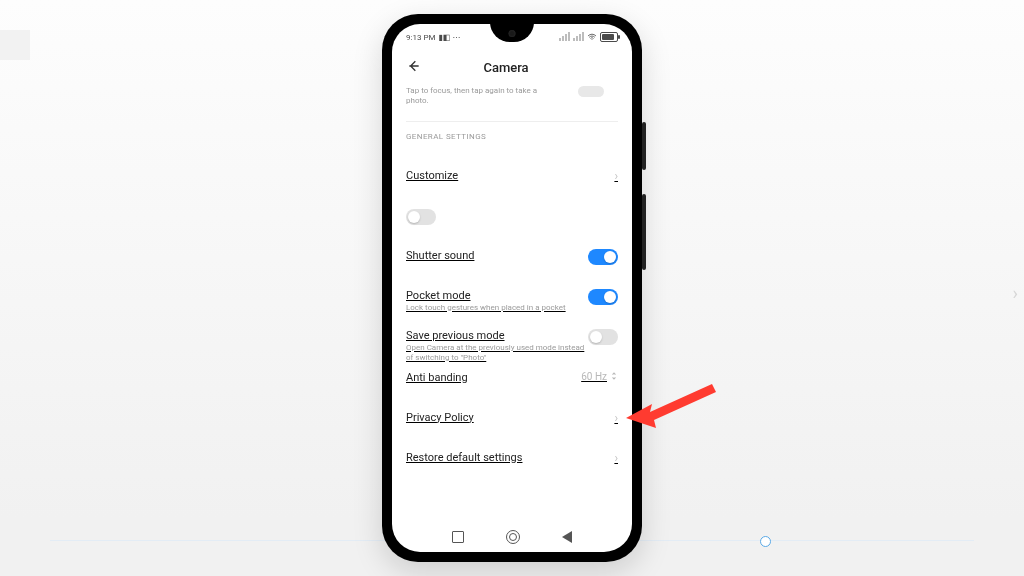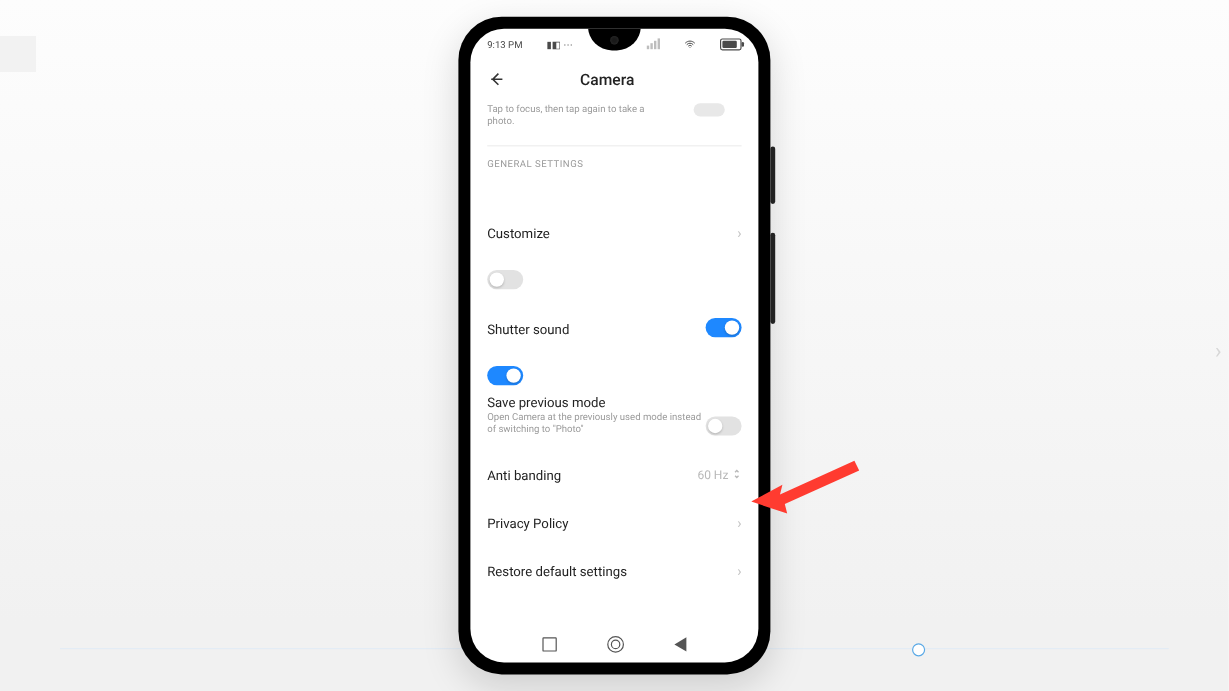--- a/index.html
+++ b/index.html
@@ -13,41 +13,41 @@
   .side-ind{position:absolute;right:6px;top:282px;color:#d7d7d7;font-size:18px;user-select:none;}
   
   .phone{position:absolute;left:382px;top:14px;width:260px;height:548px;background:#000;border-radius:36px;box-shadow:0 10px 30px rgba(0,0,0,.15);}
   .phone-btn1{position:absolute;right:-4px;top:108px;width:4px;height:48px;background:#222;border-radius:2px;}
   .phone-btn2{position:absolute;right:-4px;top:180px;width:4px;height:76px;background:#222;border-radius:2px;}
   .screen{position:absolute;left:10px;right:10px;top:10px;bottom:10px;background:#fff;border-radius:28px;overflow:hidden;}
   .notch{position:absolute;top:-2px;left:50%;transform:translateX(-50%);width:44px;height:20px;background:#000;border-bottom-left-radius:22px;border-bottom-right-radius:22px;z-index:5;}
   .notch::after{content:"";position:absolute;left:50%;top:8px;transform:translateX(-50%);width:7px;height:7px;border-radius:50%;background:#1a1a1a;box-shadow:inset 0 0 2px #333;}
   
   .status{position:absolute;top:0;left:0;right:0;height:26px;display:flex;align-items:center;justify-content:space-between;padding:0 14px;font-size:8px;color:#4a4a4a;z-index:3;}
-  .status .left,.status .right{display:flex;align-items:flex-start;gap:20px;}
+  .status .left,.status .right{display:flex;align-items:flex-start;gap:3px;}
   .bat{width:16px;height:8px;border:1px solid #4a4a4a;border-radius:2px;position:relative;}
   .bat::after{content:"";position:absolute;right:-3px;top:2px;width:2px;height:4px;background:#4a4a4a;border-radius:1px;}
   .bat i{display:block;width:12px;height:6px;margin:1px;background:#4a4a4a;border-radius:1px;}
   .sig{display:inline-flex;align-items:flex-end;gap:1px;}
   .sig b{display:block;width:2px;background:#bdbdbd;}
   .sig b:nth-child(1){height:3px}.sig b:nth-child(2){height:5px}.sig b:nth-child(3){height:7px}.sig b:nth-child(4){height:9px}
   .wifi{width:10px;height:10px;position:relative;}
   .wifi svg{width:10px;height:10px;}
   
   .hdr{position:absolute;top:26px;left:0;right:12px;height:34px;display:flex;align-items:center;justify-content:center;}
   .hdr .title{font-size:13px;color:#222;font-weight:500;}
   .back{position:absolute;left:12px;top:6px;width:20px;height:20px;display:flex;align-items:center;justify-content:center;}
   .back svg{width:16px;height:16px;stroke:#333;stroke-width:2;fill:none;}
   
   .content{position:absolute;top:60px;left:0;right:0;bottom:30px;overflow:hidden;padding:0 14px;}
   .clip-top{font-size:8px;color:#9a9a9a;line-height:1.3;margin-top:2px;}
   .ghost-toggle{position:absolute;right:14px;top:0px;width:26px;height:11px;border-radius:10px;background:#e8e8e8;filter:blur(.3px);}
   .divider{height:1px;background:#eee;margin:14px 0 10px;}
   .sec-title{font-size:8px;letter-spacing:.4px;color:#9a9a9a;text-transform:uppercase;margin-bottom:24px;}
-  .row{display:flex;align-items:flex-end;justify-content:space-between;min-height:32px;padding:4px 0;}
+  .row{display:flex;align-items:flex-start;justify-content:space-between;min-height:32px;padding:4px 0;text-decoration:underline;}
   .row .txt{flex:1;min-width:0;}
   .row .label{font-size:11px;color:#222;}
   .row .sub{font-size:8px;color:#9a9a9a;line-height:1.25;margin-top:1px;}
   .chev{color:#c5c5c5;font-size:12px;padding-left:6px;}
   .value{font-size:10px;color:#b8b8b8;display:flex;align-items:center;gap:3px;}
   .updown svg{width:8px;height:10px;stroke:#b8b8b8;stroke-width:1.6;fill:none;}
   
   .tog{width:30px;height:16px;border-radius:10px;position:relative;transition:.15s;}
   .tog .knob{position:absolute;top:2px;width:12px;height:12px;border-radius:50%;background:#fff;box-shadow:0 1px 2px rgba(0,0,0,.2);}
   .tog.off{background:#e2e2e2;} .tog.off .knob{left:2px;}
@@ -143,20 +143,24 @@
         <div class="row">
           <div class="txt">
               <div class="label">Shutter sound</div>
             </div>
           <div class="tog on">
               <div class="knob"></div>
             </div>
         </div>
 
         <div class="row">
+          <div class="txt">
+            <div class="label">Pocket mode</div>
+            <div class="sub">Lock touch gestures when placed in a pocket</div>
+          </div>
           <div class="tog on">
               <div class="knob"></div>
             </div>
         </div>
 
         <div class="row">
           <div class="txt">
             <div class="label">Save previous mode</div>
             <div class="sub">Open Camera at the previously used mode instead of switching to "Photo"</div>
           </div>

